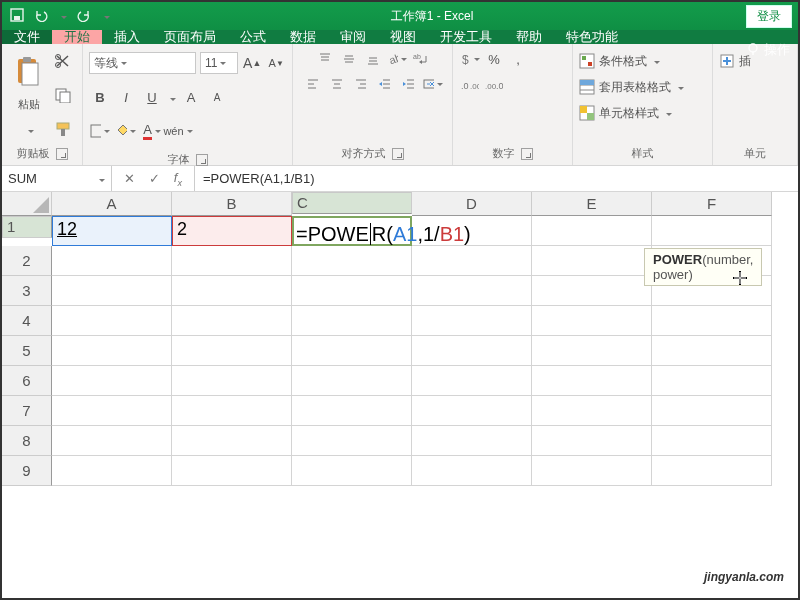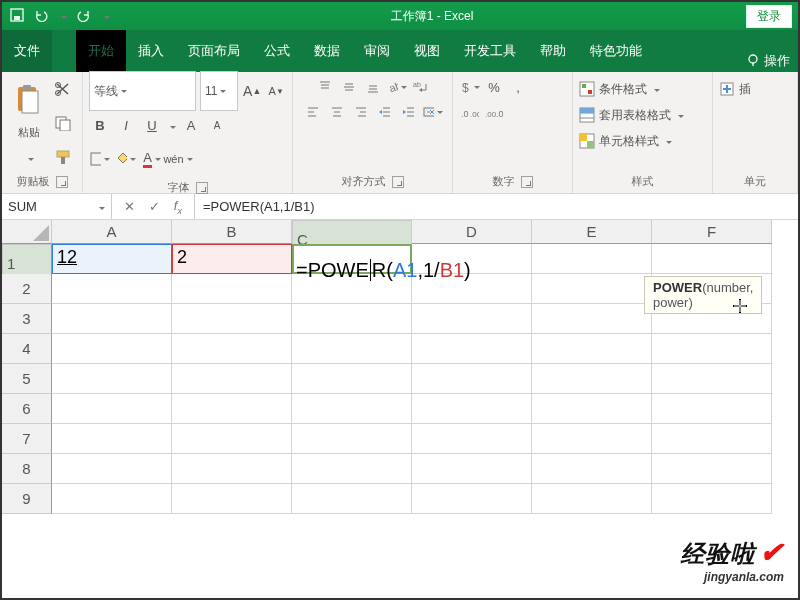--- a/index.html
+++ b/index.html
@@ -6,35 +6,35 @@
 body { background: #fff; width: 800px; height: 600px; overflow: hidden; position: relative; border: 2px solid #333; }
 
 
 .titlebar { height: 28px; background: linear-gradient(#139c4b,#0f8f44); display: flex; align-items: center; color: #fff; font-size: 12px; }
 .qat { display: flex; gap: 10px; padding: 0 8px; align-items: center; }
 .qat svg, .qat .sep { opacity: .9; }
 .titlecenter { flex: 1; text-align: center; }
 .login { background: #fff; color: #0f8f44; font-size: 12px; padding: 2px 10px; margin-right: 6px; border: 1px solid #cfe; }
 
 
-.tabs { height: 42px; background: #107c41; display: flex; align-items: stretch; color: #fff; font-size: 13px; }
+.tabs { height: 14px; background: #107c41; display: flex; align-items: stretch; color: #fff; font-size: 13px; }
 .tab { padding: 0 12px; display: flex; align-items: center; cursor: pointer; }
 .tab.file { background: #0e6a38; }
-.tab.active { background: #000000; color: #217346; margin-left: 24px; }
+.tab.active { background: #fca5a5; color: #217346; }
 .tell { margin-left: auto; display: flex; align-items: center; gap: 4px; padding-right: 8px; margin-top: 20px; }
 
 
 .ribbon { height: 122px; background: #f3f2f1; border-bottom: 1px solid #d6d6d6; display: flex; }
 .group { border-right: 1px solid #dcdcdc; padding: 4px 6px 2px 6px; display: flex; flex-direction: column; }
 .group-body { flex: 1; display: flex; }
 .group-label { text-align: center; font-size: 11px; color: #666; padding: 2px 0; display: flex; justify-content: center; align-items: center; gap: 6px; }
 .launcher { width: 12px; height: 12px; border: 1px solid #a0a0a0; position: relative; }
 .launcher::after { content:""; position:absolute; right:1px; bottom:1px; width:4px; height:4px; border-right:1px solid #777; border-bottom:1px solid #777; }
 .drop::after { content:""; display:inline-block; margin-left:3px; border:3px solid transparent; border-top-color:#777; transform: translateY(2px); }
-.sel { height: 40px; border: 1px solid #c8c8c8; background:#fff; font-size:12px; display:flex; align-items:center; padding:0 4px; color:#555; }
+.sel { height: 22px; border: 1px solid #c8c8c8; background:#fff; font-size:12px; display:flex; align-items:center; padding:0 4px; color:#555; }
 
 
 .clip .big { width: 42px; display:flex; flex-direction:column; align-items:center; justify-content:center; gap:8px; }
 .clip .side { display:flex; flex-direction:column; justify-content:space-around; padding-left:4px; gap:6px; }
 .smicon { width:22px; height:18px; }
 
 
 .fontg { width: 210px; }
 .fontg .row { display:flex; gap:4px; align-items:center; margin-bottom:4px; }
 .ib { width:22px; height:22px; border:1px solid transparent; display:inline-flex; align-items:center; justify-content:center; font-size:13px; color:#555; }
@@ -67,21 +67,21 @@
 .corner { width:50px; background:#f0f0f0; border-right:1px solid #ccc; border-bottom:1px solid #999; position:relative; }
 .corner::after { content:""; position:absolute; right:2px; bottom:2px; width:0; height:0; border:8px solid transparent; border-bottom-color:#b7b7b7; border-right-color:#b7b7b7; }
 .ch { flex:0 0 120px; background:#f0f0f0; border-right:1px solid #ccc; border-bottom:1px solid #999; text-align:center; font-size:15px; color:#555; line-height:24px; }
 .ch.sel, .rh.sel { background:#d7e4d5; }
 .row { display:flex; height:30px; }
 .rh { width:50px; background:#f0f0f0; border-right:1px solid #999; border-bottom:1px solid #ccc; text-align:center; font-size:15px; color:#555; line-height:30px; }
 .cell { flex:0 0 120px; border-right:1px solid #d4d4d4; border-bottom:1px solid #d4d4d4; font-size:18px; padding:2px 4px; position:relative; }
 .a1 { border:1px solid #2f7bd8; background:#eaf2fb;text-decoration:underline; }
 .b1 { border:1px solid #cc3b3b; background:#fcecec; }
 .c1 { border:2px solid #7fa65f; background:#fff; position:relative; overflow:visible; z-index:3; }
-.c1 .txt { white-space:nowrap; position:absolute; left:2px; top:13px; font-family:"Segoe UI","Microsoft YaHei"; font-size:20px; }
+.c1 .txt { white-space:nowrap; position:absolute; left:2px; top:5px; font-family:"Segoe UI","Microsoft YaHei"; font-size:20px; }
 .formula-ref-a { color:#2f7bd8; }
 .formula-ref-b { color:#cc3b3b; }
 .caret { border-left:1px solid #000; animation:none; margin:0 1px; }
 
 
 .tooltip { position:absolute; left:350px; top:30px; background:#fffff6; border:1px solid #c8c8b0; font-size:13px; padding:3px 8px; z-index:5; color:#555; }
 .tooltip b { color:#333; font-weight:bold; }
 
 
 .cursor-plus { position:absolute; left:438px; top:52px; z-index:6; }
@@ -529,15 +529,14 @@
       <div class="cell"></div>
       <div class="cell"></div>
       <div class="cell"></div>
       <div class="cell"></div>
       <div class="cell"></div>
       <div class="cell"></div>
     </div>
 </div>
 
 <div class="watermark">
-  <div class="wm1"><span>经验啦</span><span class="chk">✔</span></div>
   <div class="wm2">jingyanla.com</div>
 </div>
 
 </body></html>

